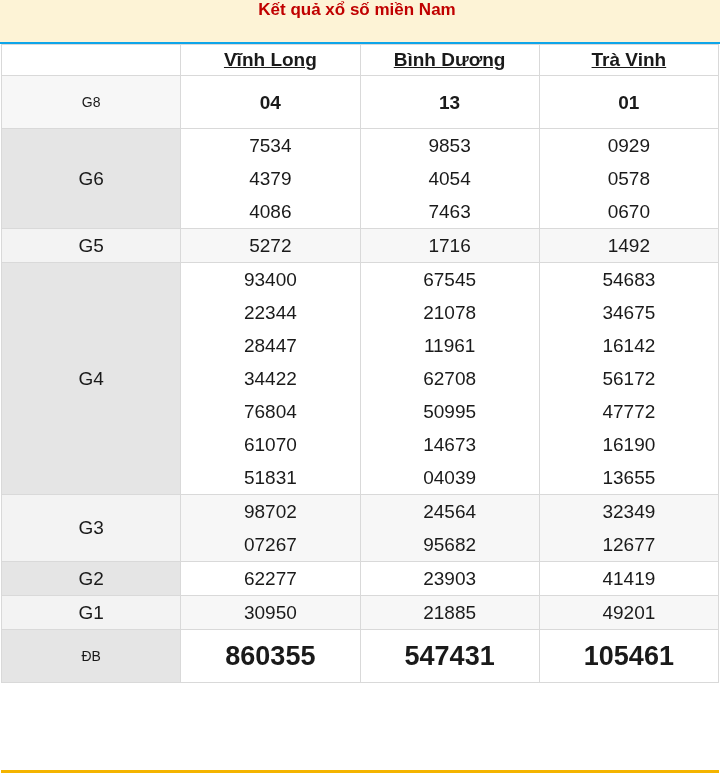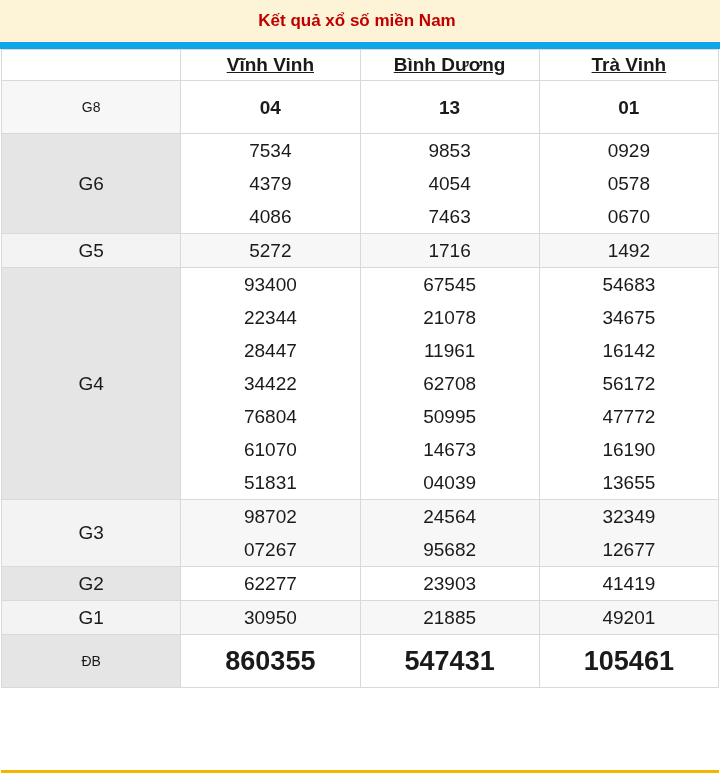--- a/index.html
+++ b/index.html
@@ -17,24 +17,24 @@
   .page {
     width: 720px;
     height: 773px;
     position: relative;
     box-sizing: border-box;
   }
   .title-bar {
     height: 42px;
     background: #fdf3d6;
     display: flex;
-    align-items: center;
+    align-items: flex-start;
     justify-content: center;
     font-size: 17px;
-    border-bottom: 7px solid #0ea5e9;
+    border-bottom: 2px solid #0ea5e9;
   }
   .title-main {
     color: #c00000;
     font-weight: bold;
     margin-right: 6px;
   }
   .title-date {
     color: #111111;
     font-weight: normal;
   }
@@ -111,21 +111,21 @@
 <div class="page">
 
   <div class="title-bar">
     <span class="title-main">Kết quả xổ số miền Nam</span>
   </div>
 
   <table class="results">
     <thead>
       <tr>
         <th class="label plain"></th>
-        <th class="prov-head">Vĩnh Vinh</th>
+        <th class="prov-head">Vĩnh Long</th>
         <th class="prov-head">Bình Dương</th>
         <th class="prov-head">Trà Vinh</th>
       </tr>
     </thead>
     <tbody>
 
       <tr class="g8-row">
         <td class="label">G8</td>
         <td class="cell big">
             <span class="num">04</span>

